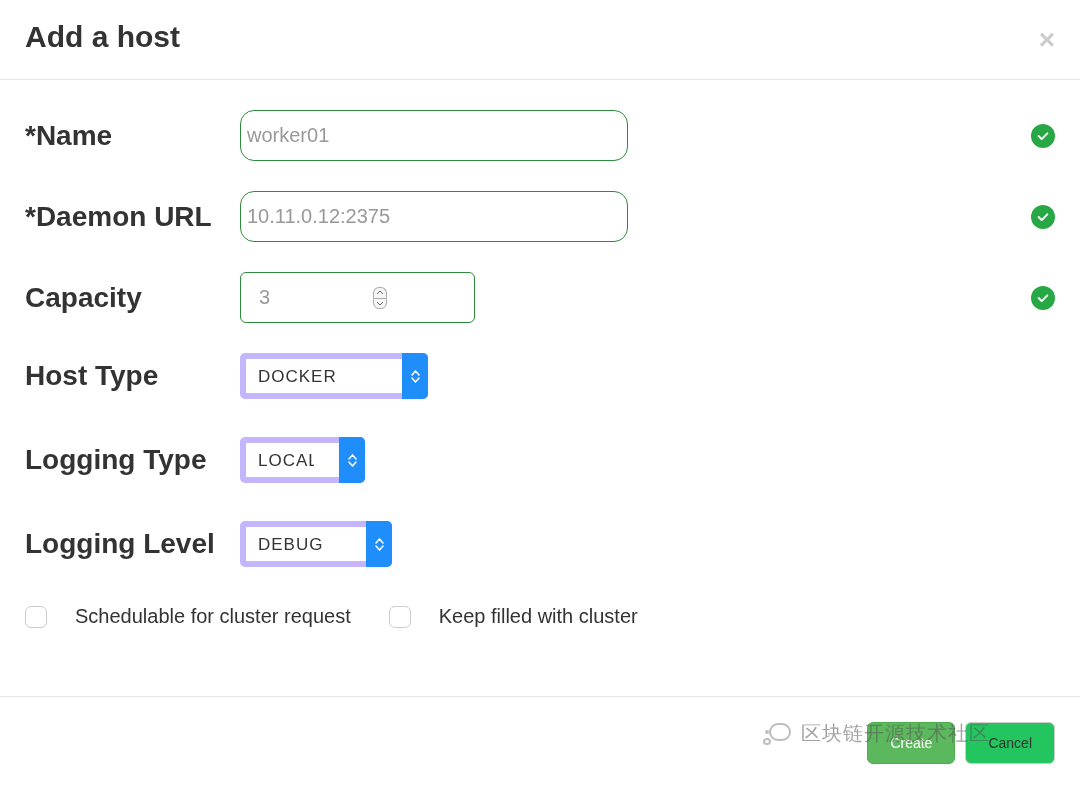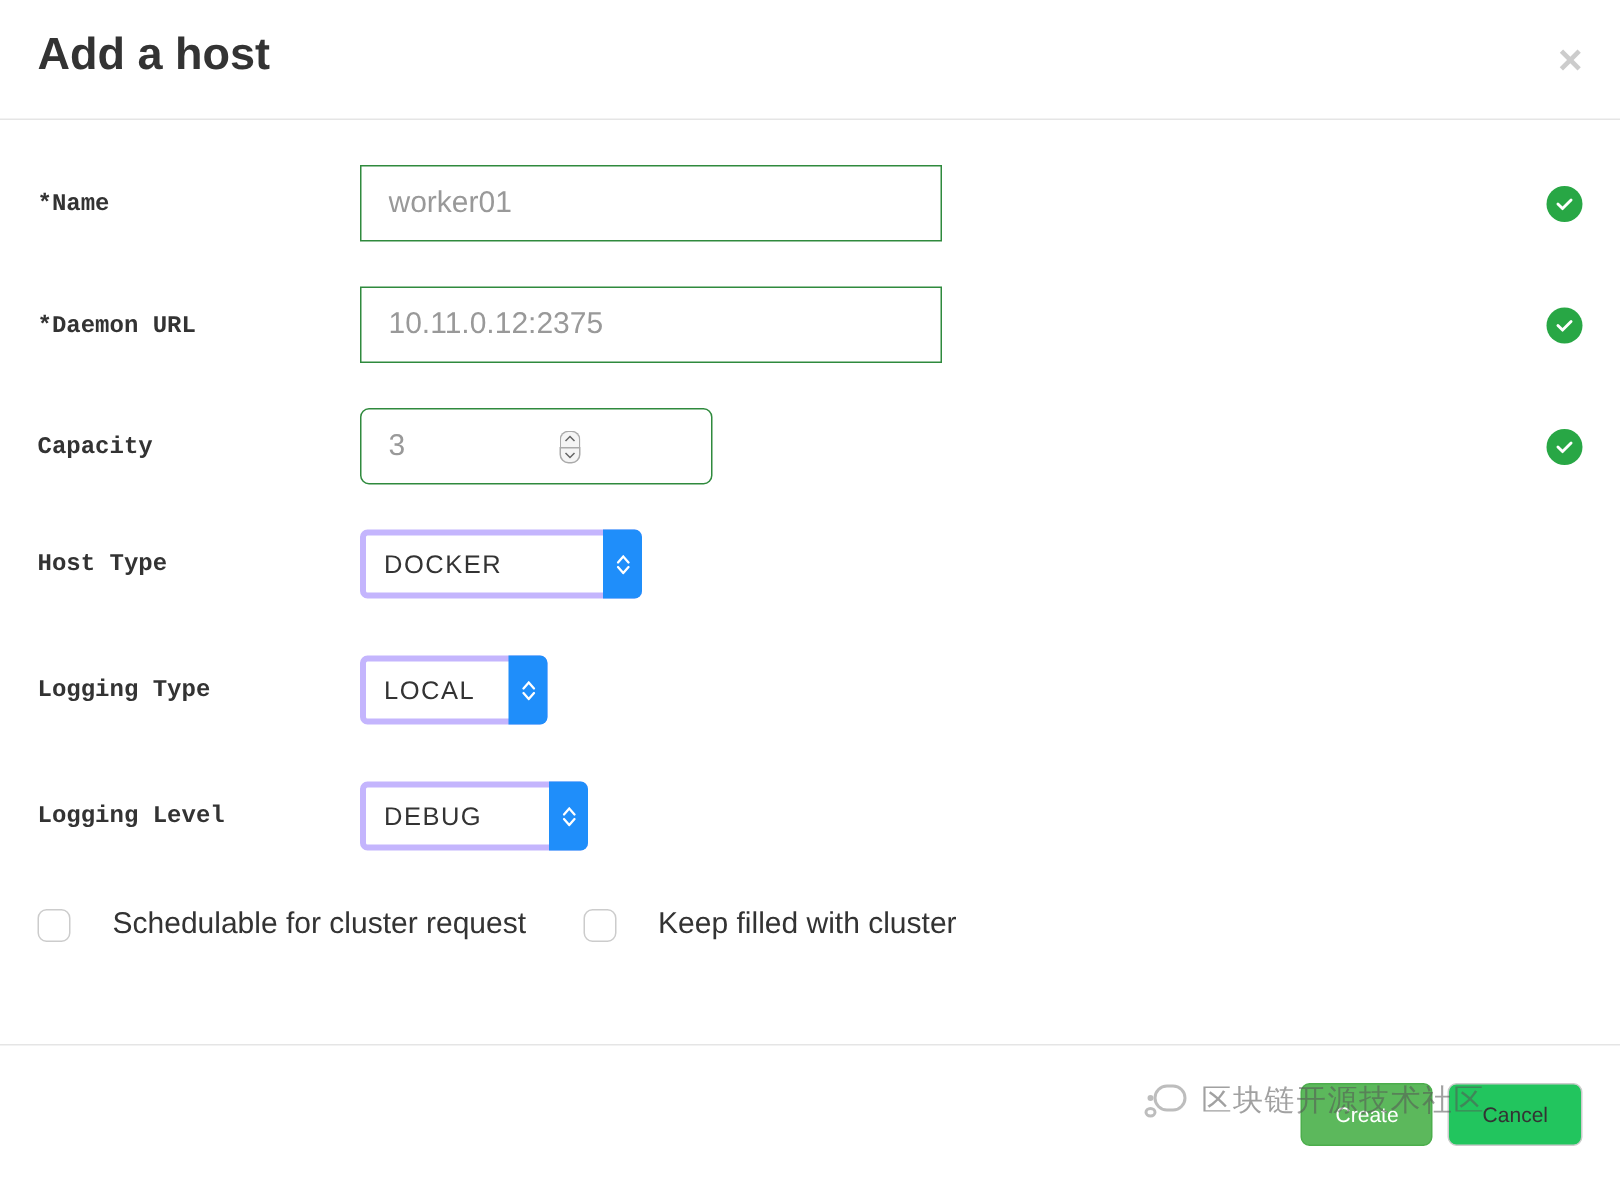--- a/index.html
+++ b/index.html
@@ -43,30 +43,29 @@
       display: flex;
       align-items: center;
       margin-bottom: 30px;
       position: relative;
     }
     .form-row.select-row {
       margin-bottom: 38px;
     }
     .form-label {
       width: 215px;
-      font-size: 16px;
+      font-size: 28px;
       font-weight: 600;
       color: #333;
       flex-shrink: 0;
-      font-family: Liberation Mono, monospace;
     }
     .text-input {
       border: 1.5px solid #2f8a3d;
-      border-radius: 0;
-      padding: 13px 18px;
+      border-radius: 14px;
+      padding: 13px 6px;
       font-size: 20px;
       color: #999;
       outline: none;
       background: #fff;
     }
     .text-input.wide {
       width: 388px;
     }
     .number-input-wrap {
       position: relative;
@@ -111,21 +110,21 @@
     .spinner-btn:last-child {
       border-radius: 0 0 6px 6px;
     }
     .select-wrap {
       position: relative;
       display: inline-block;
     }
     .select-native {
       appearance: none;
       -webkit-appearance: none;
-      border: 4px solid #c4b5fd;
+      border: 6px solid #c4b5fd;
       border-radius: 5px;
       padding: 5px 45px 5px 12px;
       font-size: 17px;
       font-family: inherit;
       letter-spacing: 1px;
       background: #fff;
       cursor: pointer;
       color: #333;
       height: 46px;
     }

